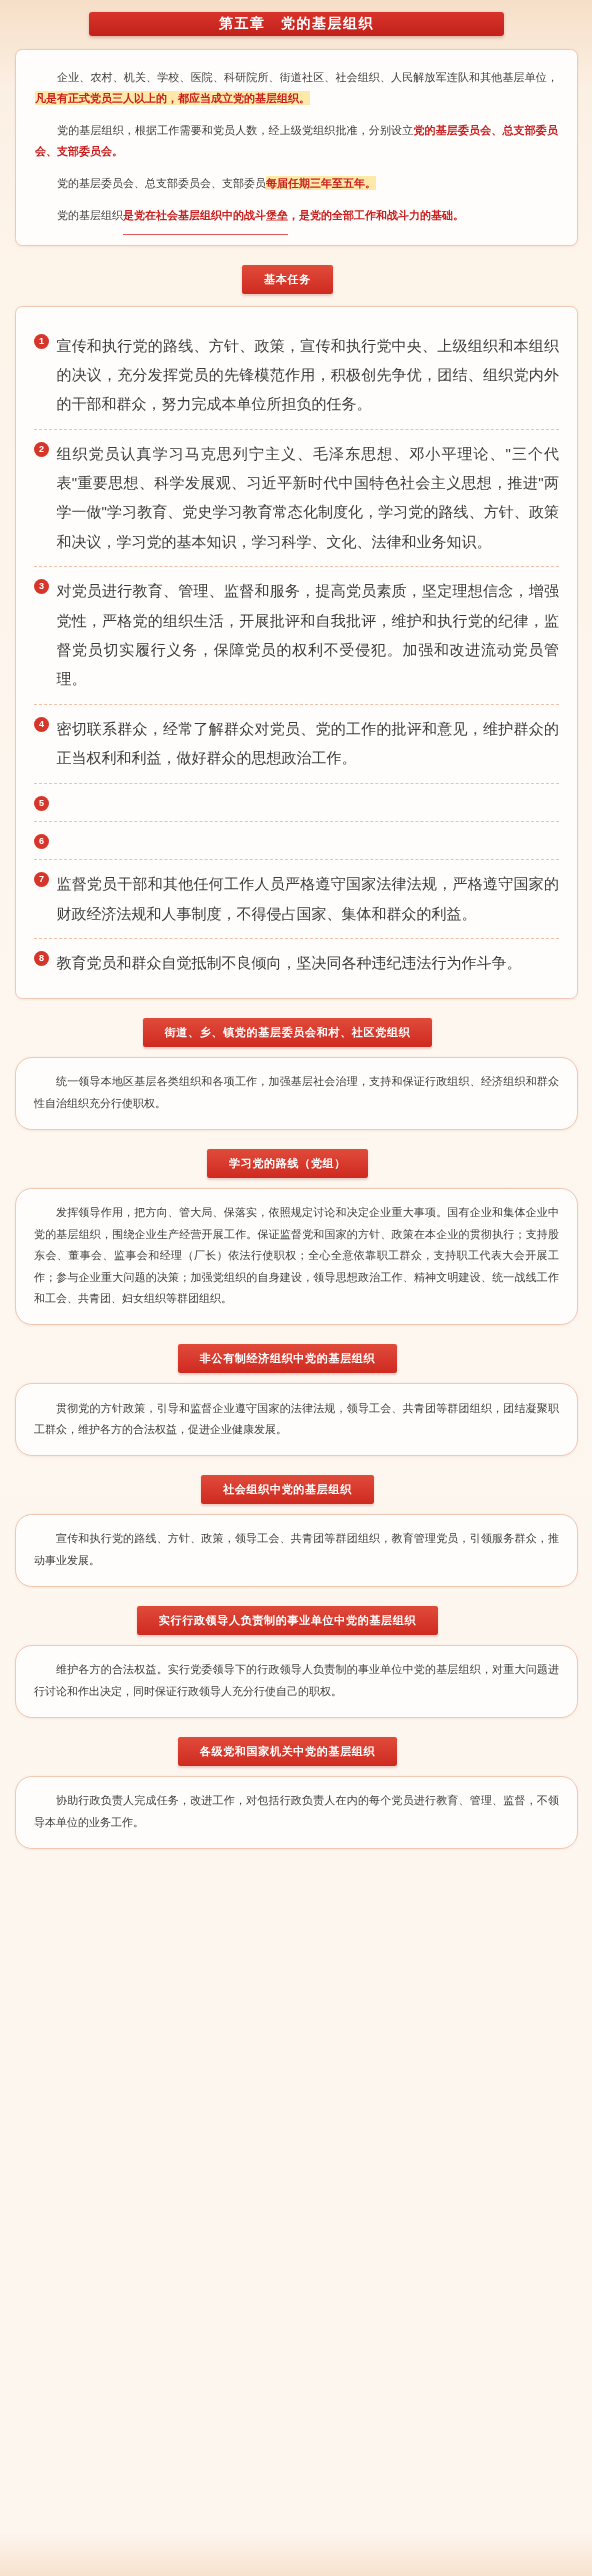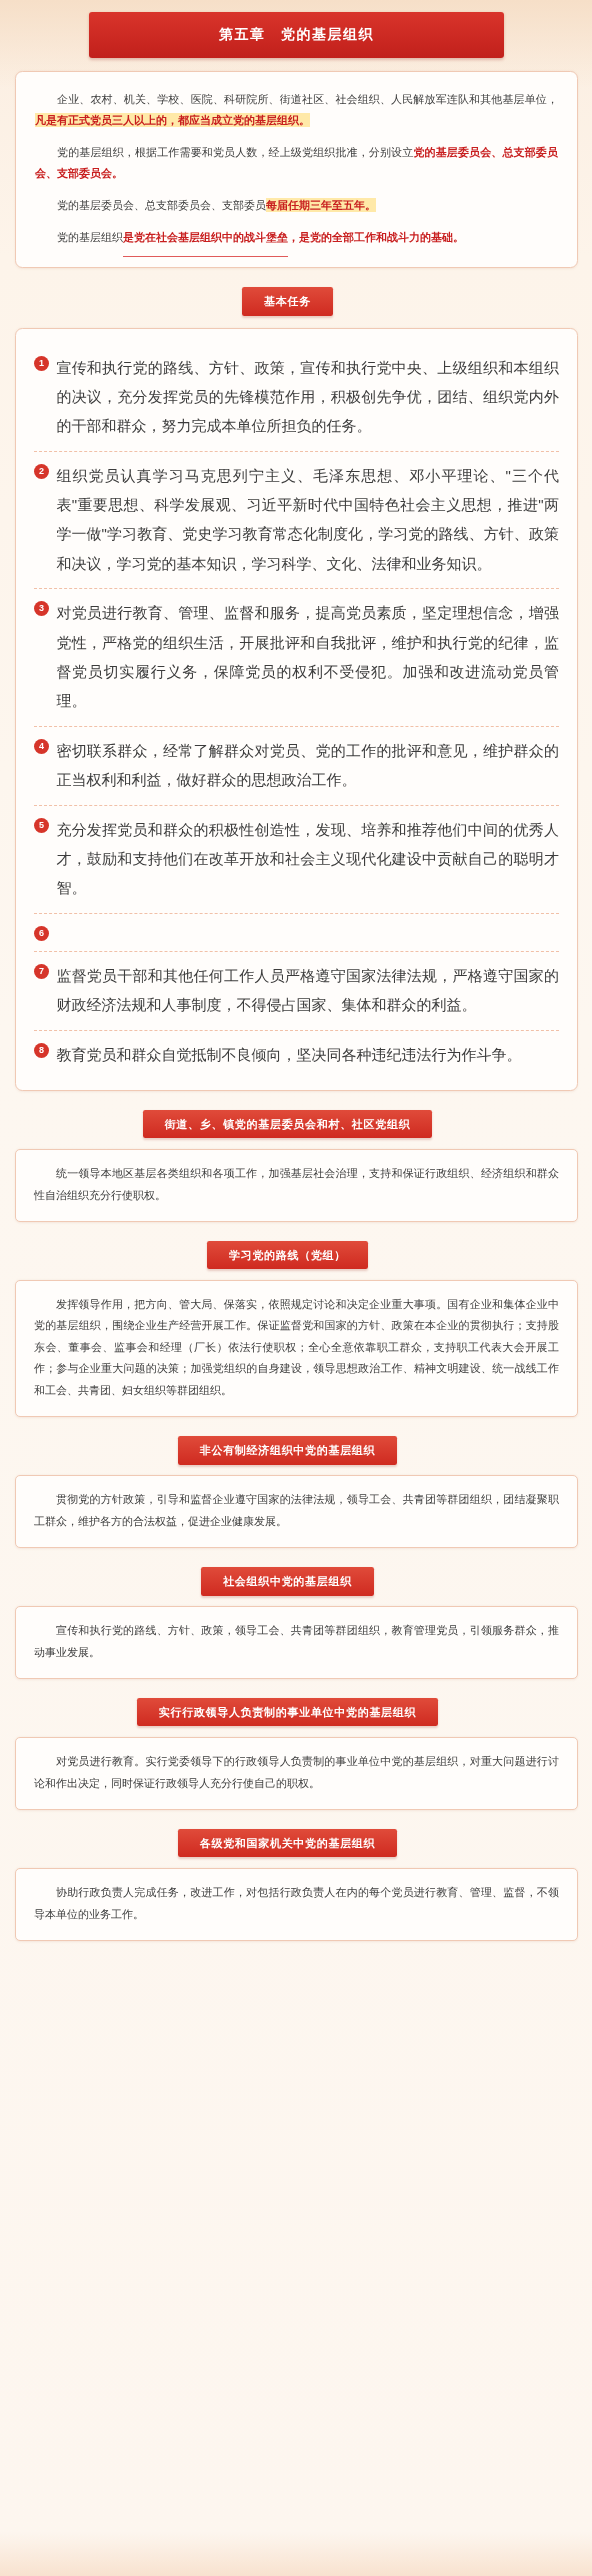--- a/index.html
+++ b/index.html
@@ -31,21 +31,21 @@
   
   .chapter-banner-wrap {
     position: relative;
     padding-top: 12px;
     display: flex;
     justify-content: center;
   }
   .chapter-banner {
     position: relative;
     width: 415px;
-    height: 46px;
+    height: 24px;
     background: linear-gradient(180deg, #d9342b 0%, #c1201b 100%);
     border-radius: 3px;
     display: flex;
     align-items: center;
     justify-content: center;
     box-shadow: 0 1.5px 3px rgba(150,30,20,0.25);
   }
   .chapter-banner::before,
   .chapter-banner::after {
     content: "";
@@ -190,21 +190,21 @@
   }
 
   
   .sub-block {
     margin: 0 15px;
   }
   .sub-card {
     margin-top: 10.4px;
     background: #fffdfb;
     border: 0.7px solid #f0c9b4;
-    border-radius: 5px;
+    border-radius: 17px;
     padding: 13.3px 18px 15px 18px;
     box-shadow: 0 0.7px 2.2px rgba(190,120,90,0.12);
   }
   .sub-card p.para { margin-bottom: 0; }
 
   
   .bottom-deco {
     position: absolute;
     bottom: 0; left: 0; right: 0;
     height: 44px;
@@ -250,21 +250,20 @@
         <div class="task-item">
           <span class="task-num">3</span>
           <div class="task-text">对党员进行教育、管理、监督和服务，提高党员素质，坚定理想信念，增强党性，严格党的组织生活，开展批评和自我批评，维护和执行党的纪律，监督党员切实履行义务，保障党员的权利不受侵犯。加强和改进流动党员管理。</div>
         </div>
         <div class="task-item">
           <span class="task-num">4</span>
           <div class="task-text">密切联系群众，经常了解群众对党员、党的工作的批评和意见，维护群众的正当权利和利益，做好群众的思想政治工作。</div>
         </div>
         <div class="task-item">
           <span class="task-num">5</span>
-          <div class="task-text">充分发挥党员和群众的积极性创造性，发现、培养和推荐他们中间的优秀人才，鼓励和支持他们在改革开放和社会主义现代化建设中贡献自己的聪明才智。</div>
         </div>
         <div class="task-item">
           <span class="task-num">6</span>
         </div>
         <div class="task-item">
           <span class="task-num">7</span>
           <div class="task-text">监督党员干部和其他任何工作人员严格遵守国家法律法规，严格遵守国家的财政经济法规和人事制度，不得侵占国家、集体和群众的利益。</div>
         </div>
         <div class="task-item">
           <span class="task-num">8</span>
@@ -304,21 +303,21 @@
       <div class="sub-block">
         <div class="sub-card">
           <p class="para">宣传和执行党的路线、方针、政策，领导工会、共青团等群团组织，教育管理党员，引领服务群众，推动事业发展。</p>
         </div>
       </div>
       <div class="ribbon-wrap">
         <div class="ribbon">实行行政领导人负责制的事业单位中党的基层组织</div>
       </div>
       <div class="sub-block">
         <div class="sub-card">
-          <p class="para">对党员进行教育。实行党委领导下的行政领导人负责制的事业单位中党的基层组织，对重大问题进行讨论和作出决定，同时保证行政领导人充分行使自己的职权。</p>
+          <p class="para">维护各方的合法权益。实行党委领导下的行政领导人负责制的事业单位中党的基层组织，对重大问题进行讨论和作出决定，同时保证行政领导人充分行使自己的职权。</p>
         </div>
       </div>
       <div class="ribbon-wrap">
         <div class="ribbon">各级党和国家机关中党的基层组织</div>
       </div>
       <div class="sub-block">
         <div class="sub-card">
           <p class="para">协助行政负责人完成任务，改进工作，对包括行政负责人在内的每个党员进行教育、管理、监督，不领导本单位的业务工作。</p>
         </div>
       </div>

